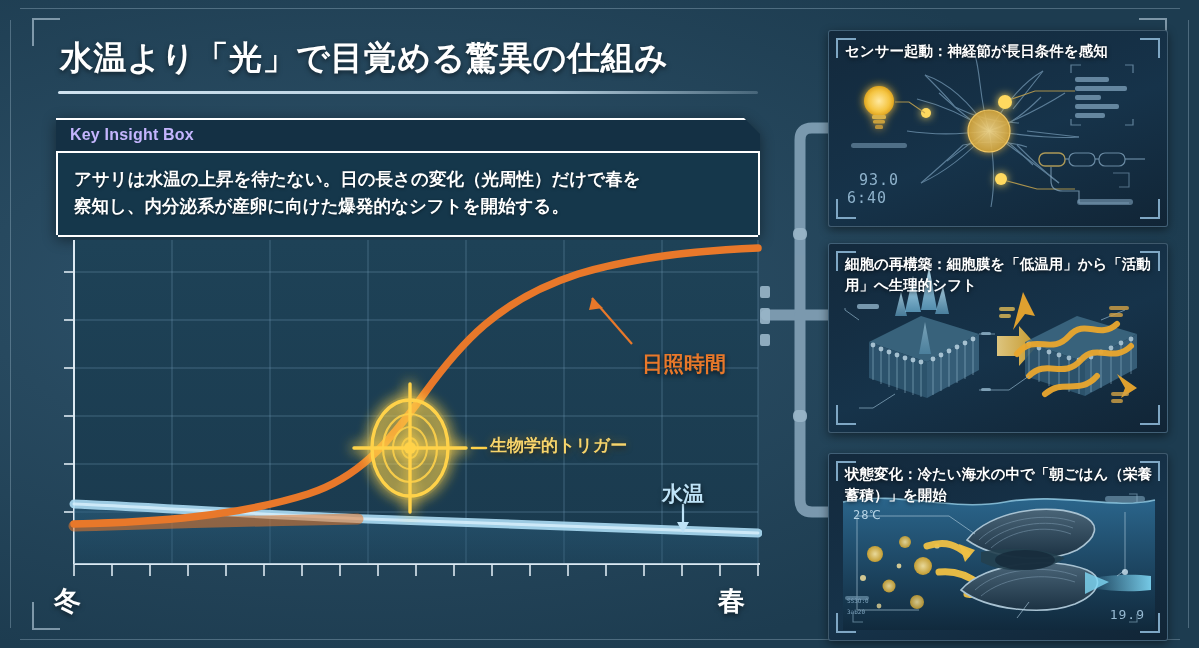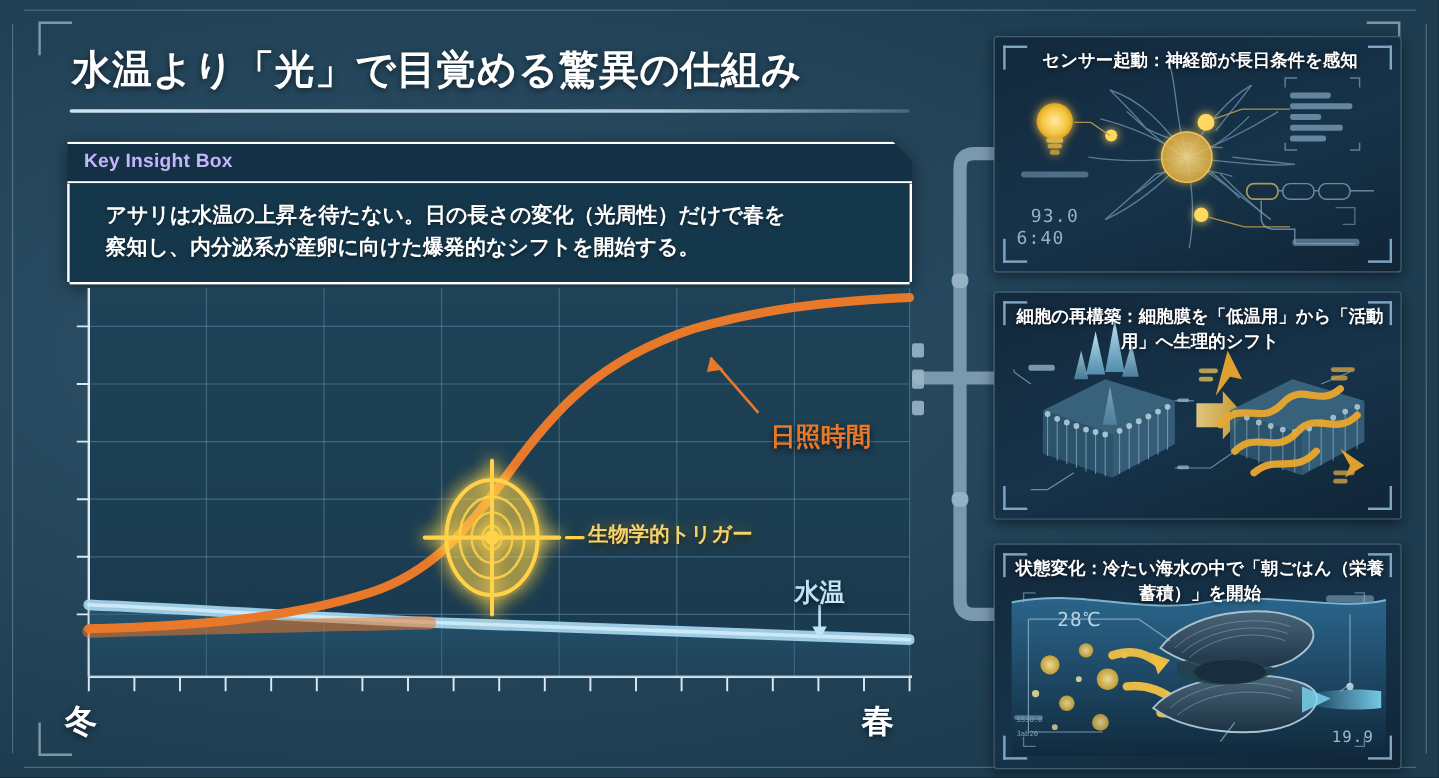--- a/index.html
+++ b/index.html
@@ -46,21 +46,21 @@
     border-bottom:2px solid #ffffff;
     clip-path:polygon(0 0, calc(100% - 16px) 0, 100% 16px, 100% 100%, 0 100%);
   }
   .kib-head-label{
     position:absolute;left:14px;top:6px;
     font-size:16px;font-weight:700;color:#c4b5fd;letter-spacing:.2px;
   }
   .kib-body{
     position:relative;
     background:#15374b;
-    padding:13px 18px 15px 30px;
+    padding:13px 18px 15px 16px;
     border-left:2px solid #ffffff;
     border-right:2px solid #ffffff;
   }
   .kib-body::after{
     content:"";position:absolute;left:0;right:0;bottom:-2px;height:2px;background:#ffffff;
   }
   .kib-text{
     font-size:17.5px;line-height:1.55;color:#ffffff;font-weight:700;
     text-shadow:0 1px 3px rgba(0,0,0,.5);
   }
@@ -78,21 +78,20 @@
   .pipes{position:absolute;left:760px;top:80px;width:85px;height:470px;}
 
   
   .panel{
     position:absolute;left:828px;width:338px;
     background:linear-gradient(160deg,#13293c 0%,#16334a 55%,#112536 100%);
     border:1px solid rgba(150,185,210,.35);
     border-radius:3px;
     overflow:hidden;
     box-shadow:0 3px 10px rgba(0,0,0,.45);
-    text-align:center;
   }
   .panel-1{top:30px;height:195px;}
   .panel-2{top:243px;height:188px;}
   .panel-3{top:453px;height:186px;}
   .panel-title{
     position:absolute;left:16px;top:10px;right:12px;
     font-size:14.5px;font-weight:700;color:#ffffff;line-height:1.42;
     text-shadow:0 1px 4px rgba(0,0,0,.75);
     z-index:6;
   }
@@ -102,21 +101,21 @@
   .pbr-bl{left:7px;bottom:7px;border-right:none;border-top:none;}
   .pbr-br{right:7px;bottom:7px;border-left:none;border-top:none;}
   .panel-art{position:absolute;inset:0;z-index:2;}
   .hud{
     position:absolute;z-index:7;
     font-family:"DejaVu Sans Mono","Liberation Mono",monospace;
     color:#8fb3cc;letter-spacing:1px;
   }
   .hud-93{left:30px;top:140px;font-size:15px;}
   .hud-640{left:18px;top:158px;font-size:15px;}
-  .hud-28{left:24px;top:53px;font-size:16px;color:#b7d4e6;margin-left:28px;}
+  .hud-28{left:24px;top:53px;font-size:12px;color:#b7d4e6;}
   .hud-199{right:22px;bottom:18px;font-size:13px;color:#97bad2;}
   .hud-edge{
     position:absolute;z-index:7;font-size:6px;color:#7ea3bd;
     font-family:"DejaVu Sans Mono","Liberation Mono",monospace;
   }
 </style>
 </head>
 <body>
 
 <div id="root">

